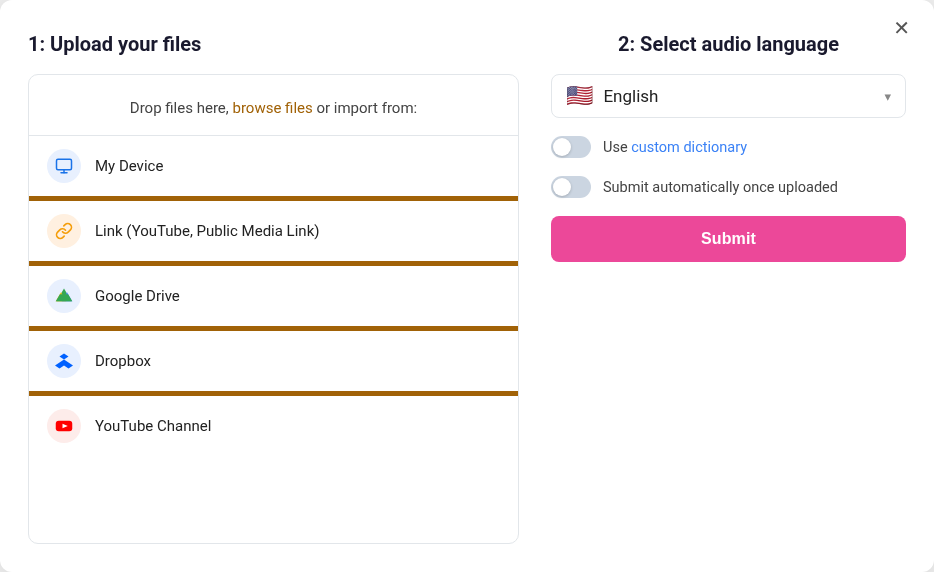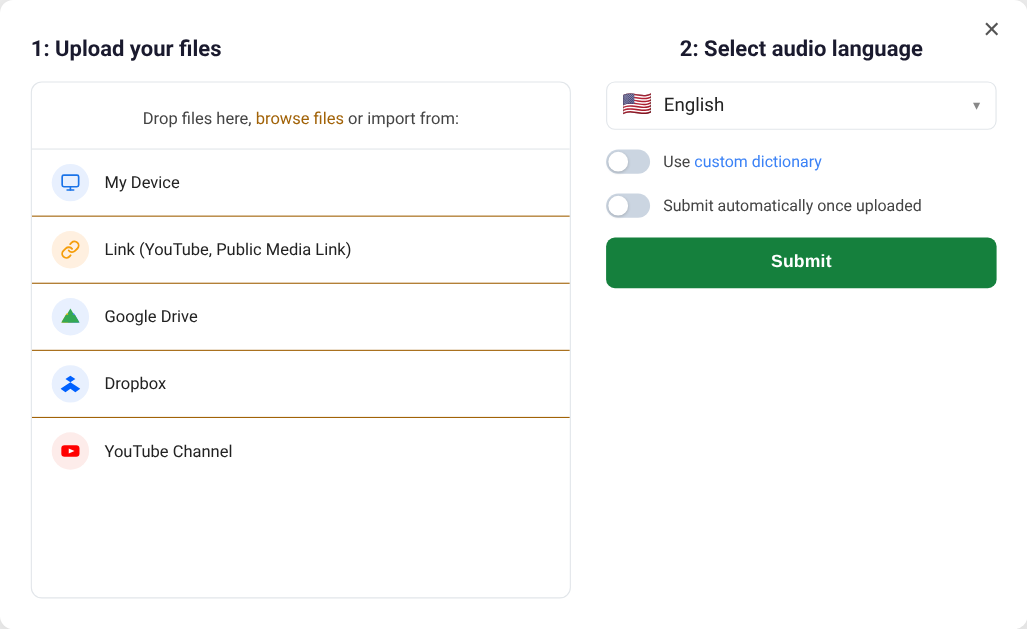--- a/index.html
+++ b/index.html
@@ -69,21 +69,21 @@
       cursor: pointer;
     }
     .source-list {
       display: flex;
       flex-direction: column;
     }
     .source-item {
       display: flex;
       align-items: center;
       padding: 13px 18px;
-      border-bottom: 1px solid #a16207;
+      border-bottom: 5px solid #a16207;
       cursor: pointer;
       gap: 14px;
       transition: background 0.15s;
     }
     .source-item:last-child { border-bottom: none; }
     .source-icon {
       width: 34px;
       height: 34px;
       border-radius: 50%;
       display: flex;
@@ -177,21 +177,21 @@
       font-size: 14.5px;
       color: #444;
     }
     .toggle-label .dict-link {
       color: #3b82f6;
       text-decoration: none;
     }
 
     
     .submit-btn {
-      background: #15803d;
+      background: #ec4899;
       color: #fff;
       border: none;
       border-radius: 8px;
       padding: 14px 0;
       font-size: 16px;
       font-weight: 600;
       width: 100%;
       cursor: pointer;
       letter-spacing: 0.01em;
       transition: background 0.2s;

